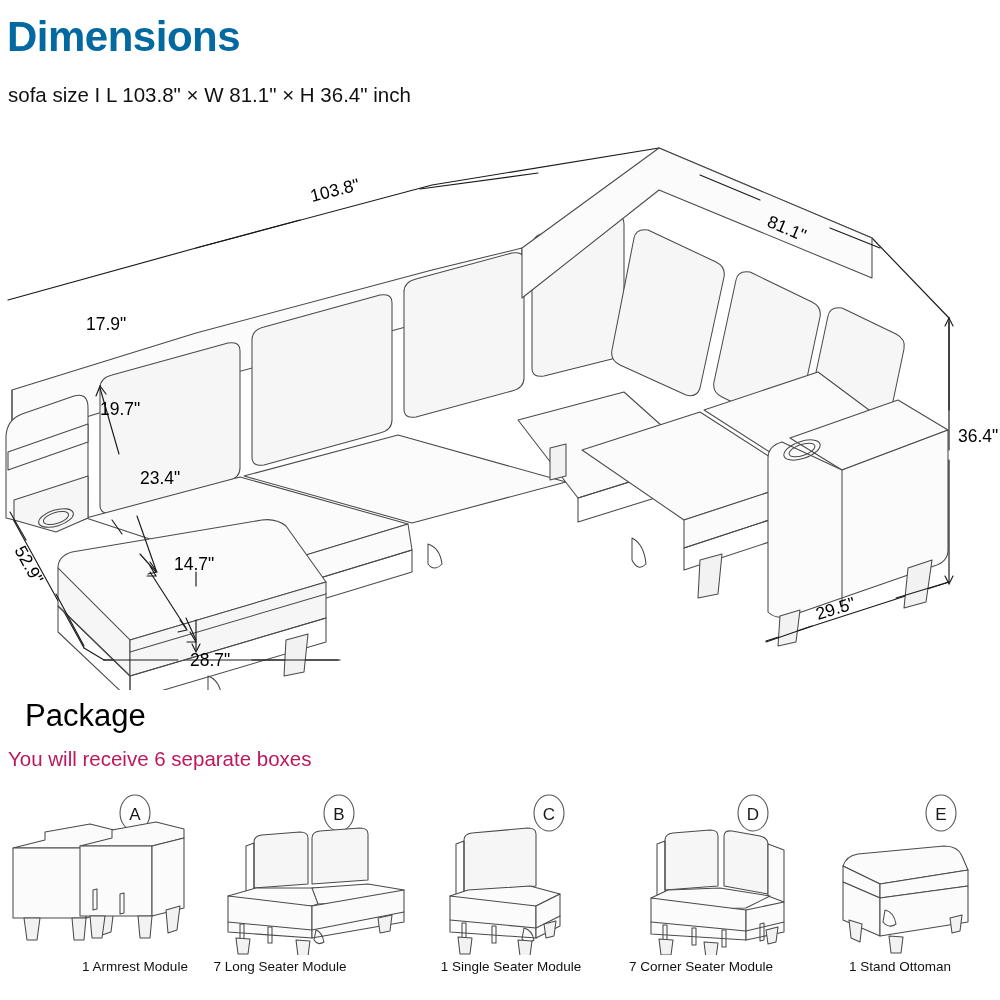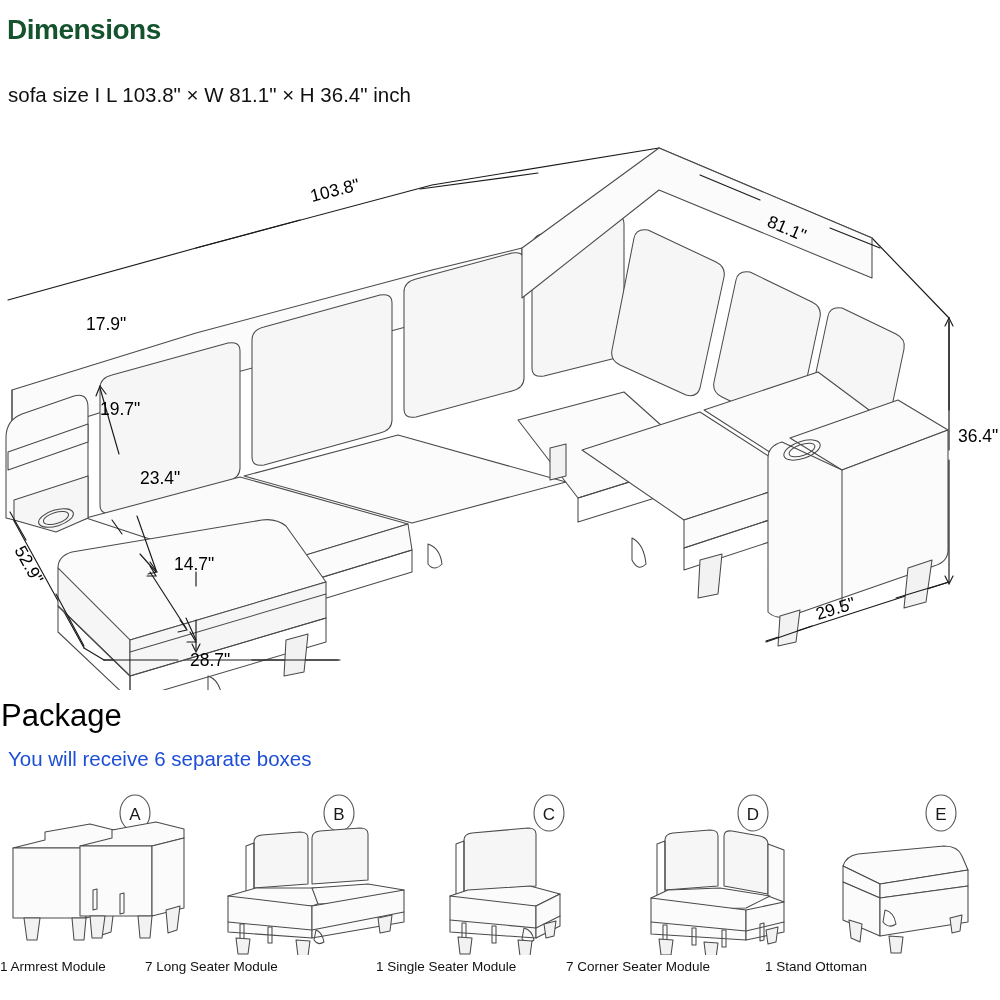--- a/index.html
+++ b/index.html
@@ -16,52 +16,52 @@
     font-family: "Liberation Sans", sans-serif;
     color: #111111;
     -webkit-font-smoothing: antialiased;
   }
 
   
   .h-dimensions {
     position: absolute;
     left: 7px;
     top: 16px;
-    font-size: 28px;
+    font-size: 42px;
     font-weight: bold;
     letter-spacing: -0.5px;
     line-height: 1;
-    color: #14532d;
+    color: #0369a1;
   }
   .sub-size {
     position: absolute;
     left: 8px;
     top: 85px;
     font-size: 20.5px;
     font-weight: normal;
     line-height: 1;
     color: #111;
   }
   .h-package {
     position: absolute;
-    left: 1px;
+    left: 25px;
     top: 700px;
     font-size: 31px;
     font-weight: normal;
     line-height: 1;
     color: #000;
   }
   .sub-package {
     position: absolute;
     left: 8px;
     top: 749px;
     font-size: 20.5px;
     font-weight: normal;
     line-height: 1;
-    color: #1d4ed8;
+    color: #be185d;
   }
 
   
   #sofa-drawing, #package-drawing {
     position: absolute;
     left: 0;
   }
   #sofa-drawing { top: 120px; }
   #package-drawing { top: 790px; }
 
@@ -114,21 +114,21 @@
     font-family: "Liberation Sans", sans-serif;
     font-size: 17px;
     fill: #1a1a1a;
     text-anchor: middle;
   }
   .pkg-label {
     position: absolute;
     font-size: 13.5px;
     line-height: 1;
     color: #111;
-    text-align: left;
+    text-align: center;
     white-space: nowrap;
   }
 </style>
 </head>
 <body>
 
 <div class="h-dimensions">Dimensions</div>
 <div class="sub-size">sofa size I L 103.8" × W 81.1" × H 36.4" inch</div>
 
 <svg id="sofa-drawing" width="1000" height="570" viewBox="0 0 1000 570">

